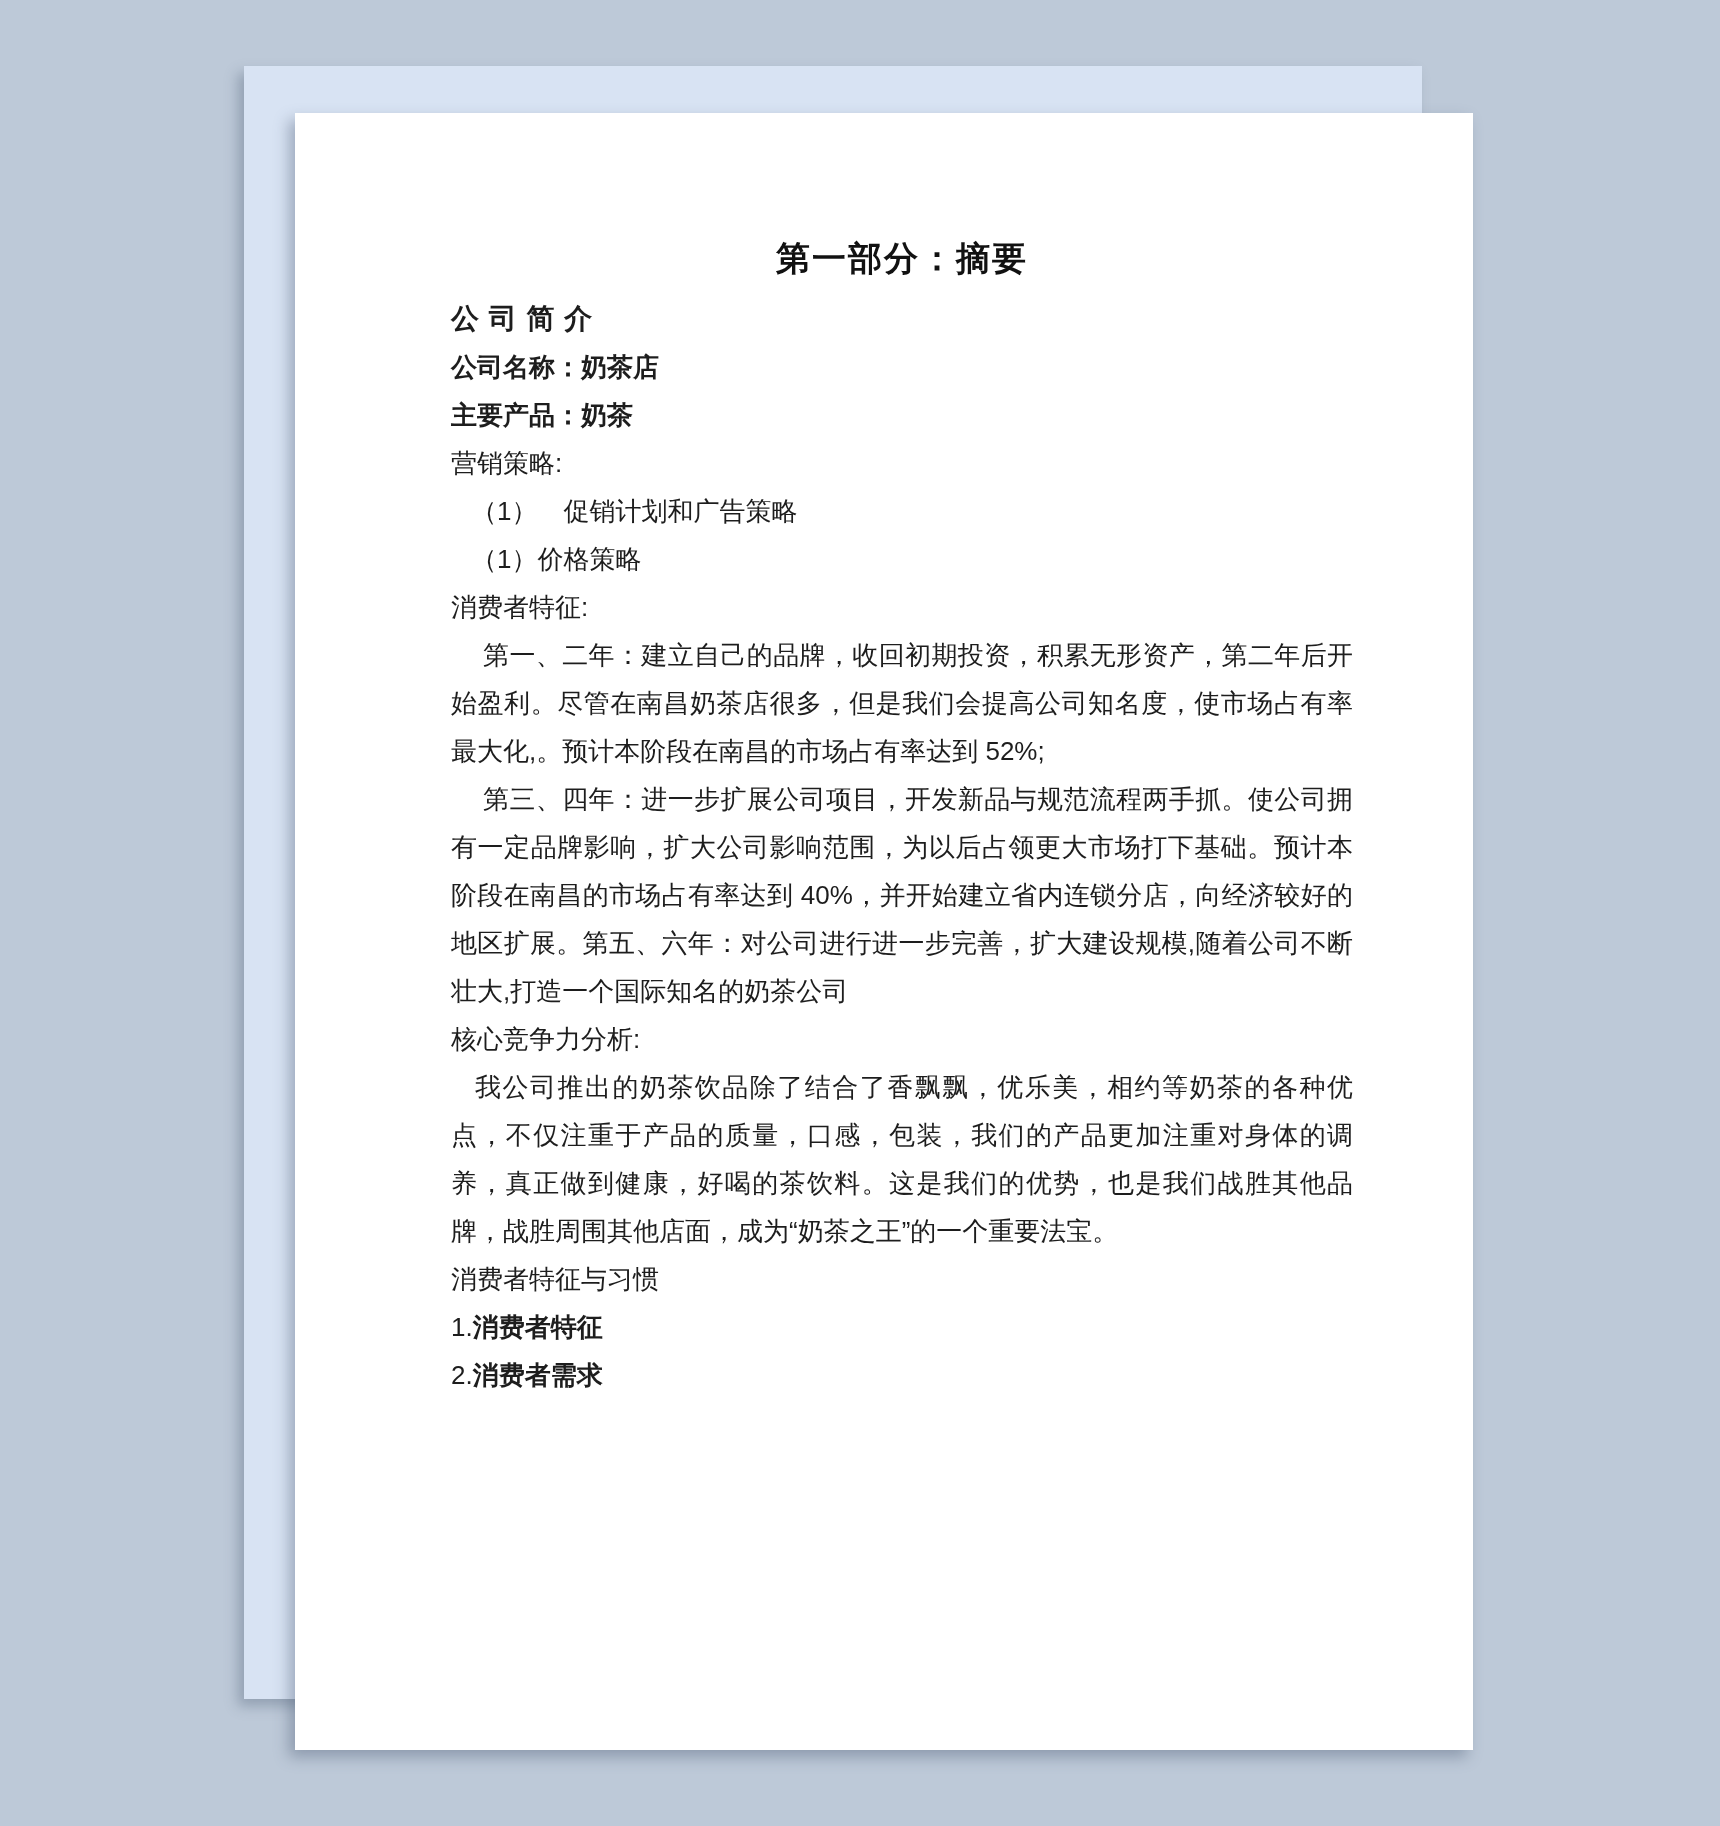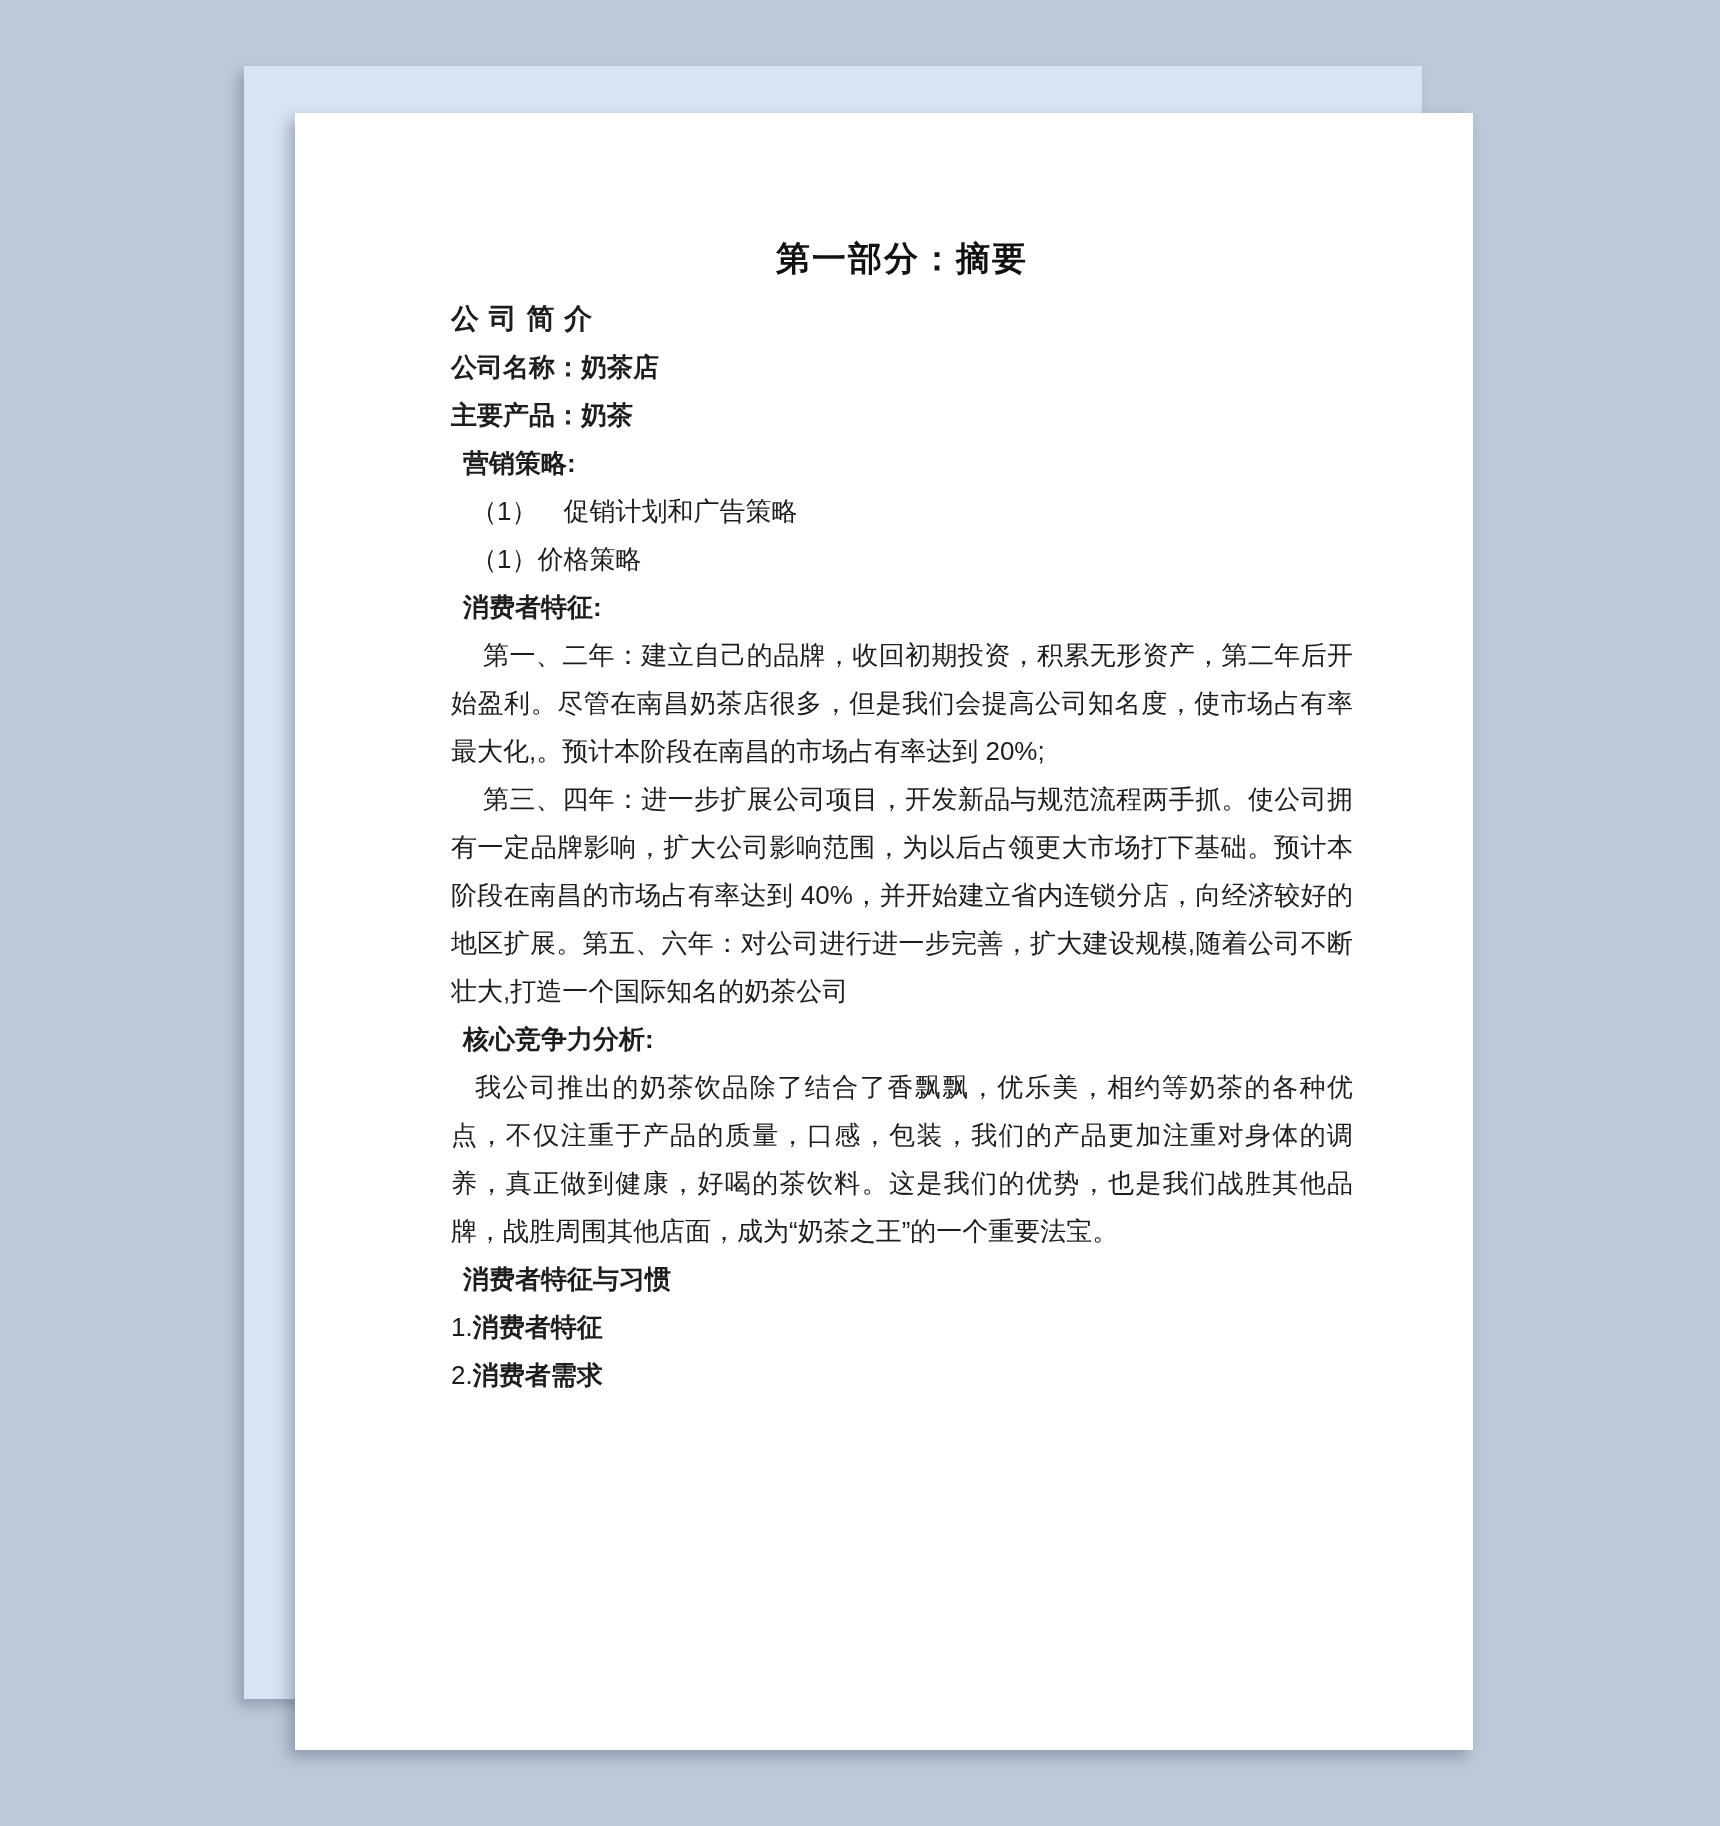--- a/index.html
+++ b/index.html
@@ -41,21 +41,21 @@
     margin-bottom:12px;
     color:#111;
   }
   .intro-h {
     font-size:28px;
     font-weight:bold;
     letter-spacing:1px;
   }
   .field .lbl { font-weight:bold; }
   .field .val { font-weight:bold; }
-  .bold-h { font-weight:bold;margin-left:12px; }
+  .bold-h { font-weight:normal; }
   .list-item { padding-left:20px; }
   .para {
     text-align:justify;
     text-justify:inter-ideograph;
   }
   .indent2 { text-indent:32px; }
   .indent1 { text-indent:24px; }
   .sub-h .num { font-weight:normal; }
   .sub-h .txt { font-weight:bold; }
 </style>
@@ -80,21 +80,21 @@
     </div>
 
 
     <div class="bold-h">营销策略:</div>
 
     <div class="list-item">（1）　促销计划和广告策略</div>
     <div class="list-item">（1）价格策略</div>
 
     <div class="bold-h">消费者特征:</div>
 
-    <div class="para indent2">第一、二年：建立自己的品牌，收回初期投资，积累无形资产，第二年后开始盈利。尽管在南昌奶茶店很多，但是我们会提高公司知名度，使市场占有率最大化,。预计本阶段在南昌的市场占有率达到 20%;</div>
+    <div class="para indent2">第一、二年：建立自己的品牌，收回初期投资，积累无形资产，第二年后开始盈利。尽管在南昌奶茶店很多，但是我们会提高公司知名度，使市场占有率最大化,。预计本阶段在南昌的市场占有率达到 52%;</div>
 
     <div class="para indent2">第三、四年：进一步扩展公司项目，开发新品与规范流程两手抓。使公司拥有一定品牌影响，扩大公司影响范围，为以后占领更大市场打下基础。预计本阶段在南昌的市场占有率达到 40%，并开始建立省内连锁分店，向经济较好的地区扩展。第五、六年：对公司进行进一步完善，扩大建设规模,随着公司不断壮大,打造一个国际知名的奶茶公司</div>
 
     <div class="bold-h">核心竞争力分析:</div>
 
     <div class="para indent1">我公司推出的奶茶饮品除了结合了香飘飘，优乐美，相约等奶茶的各种优点，不仅注重于产品的质量，口感，包装，我们的产品更加注重对身体的调养，真正做到健康，好喝的茶饮料。这是我们的优势，也是我们战胜其他品牌，战胜周围其他店面，成为“奶茶之王”的一个重要法宝。</div>
 
     <div class="bold-h">消费者特征与习惯</div>
 
     <div class="sub-h">

